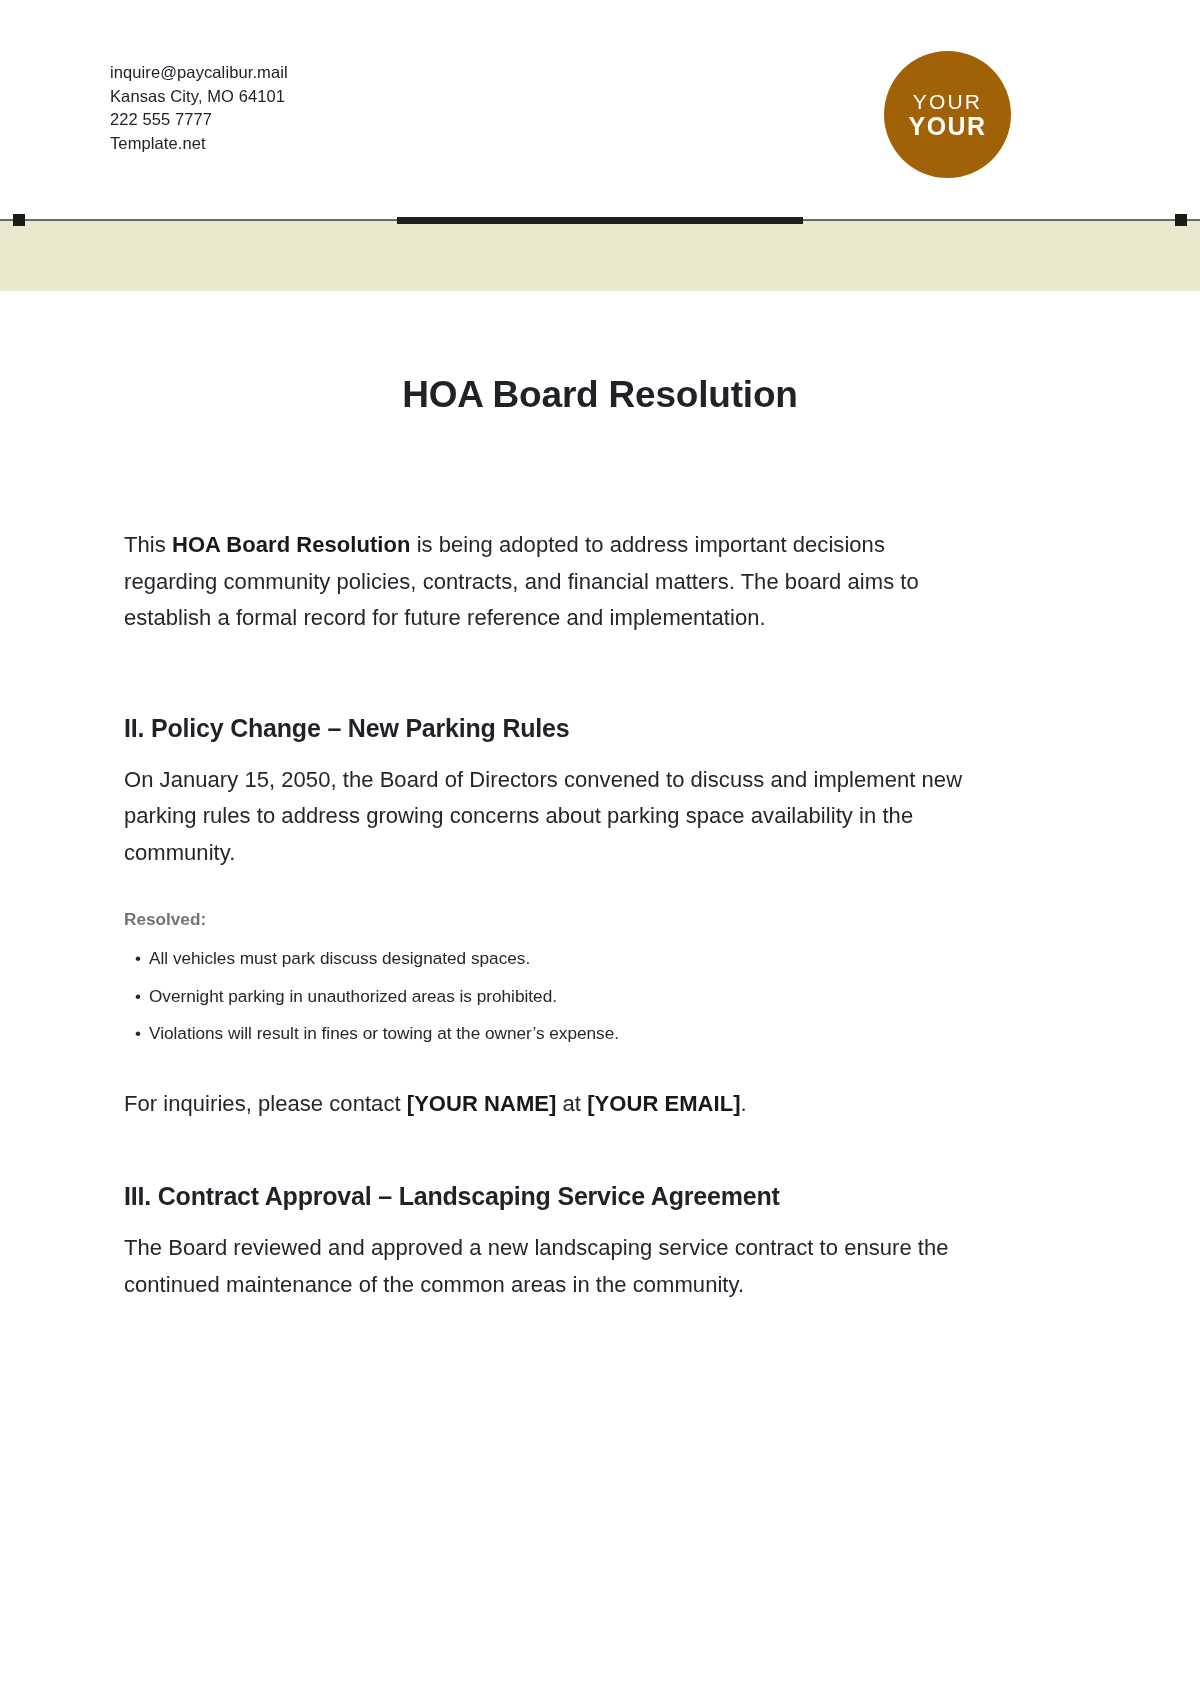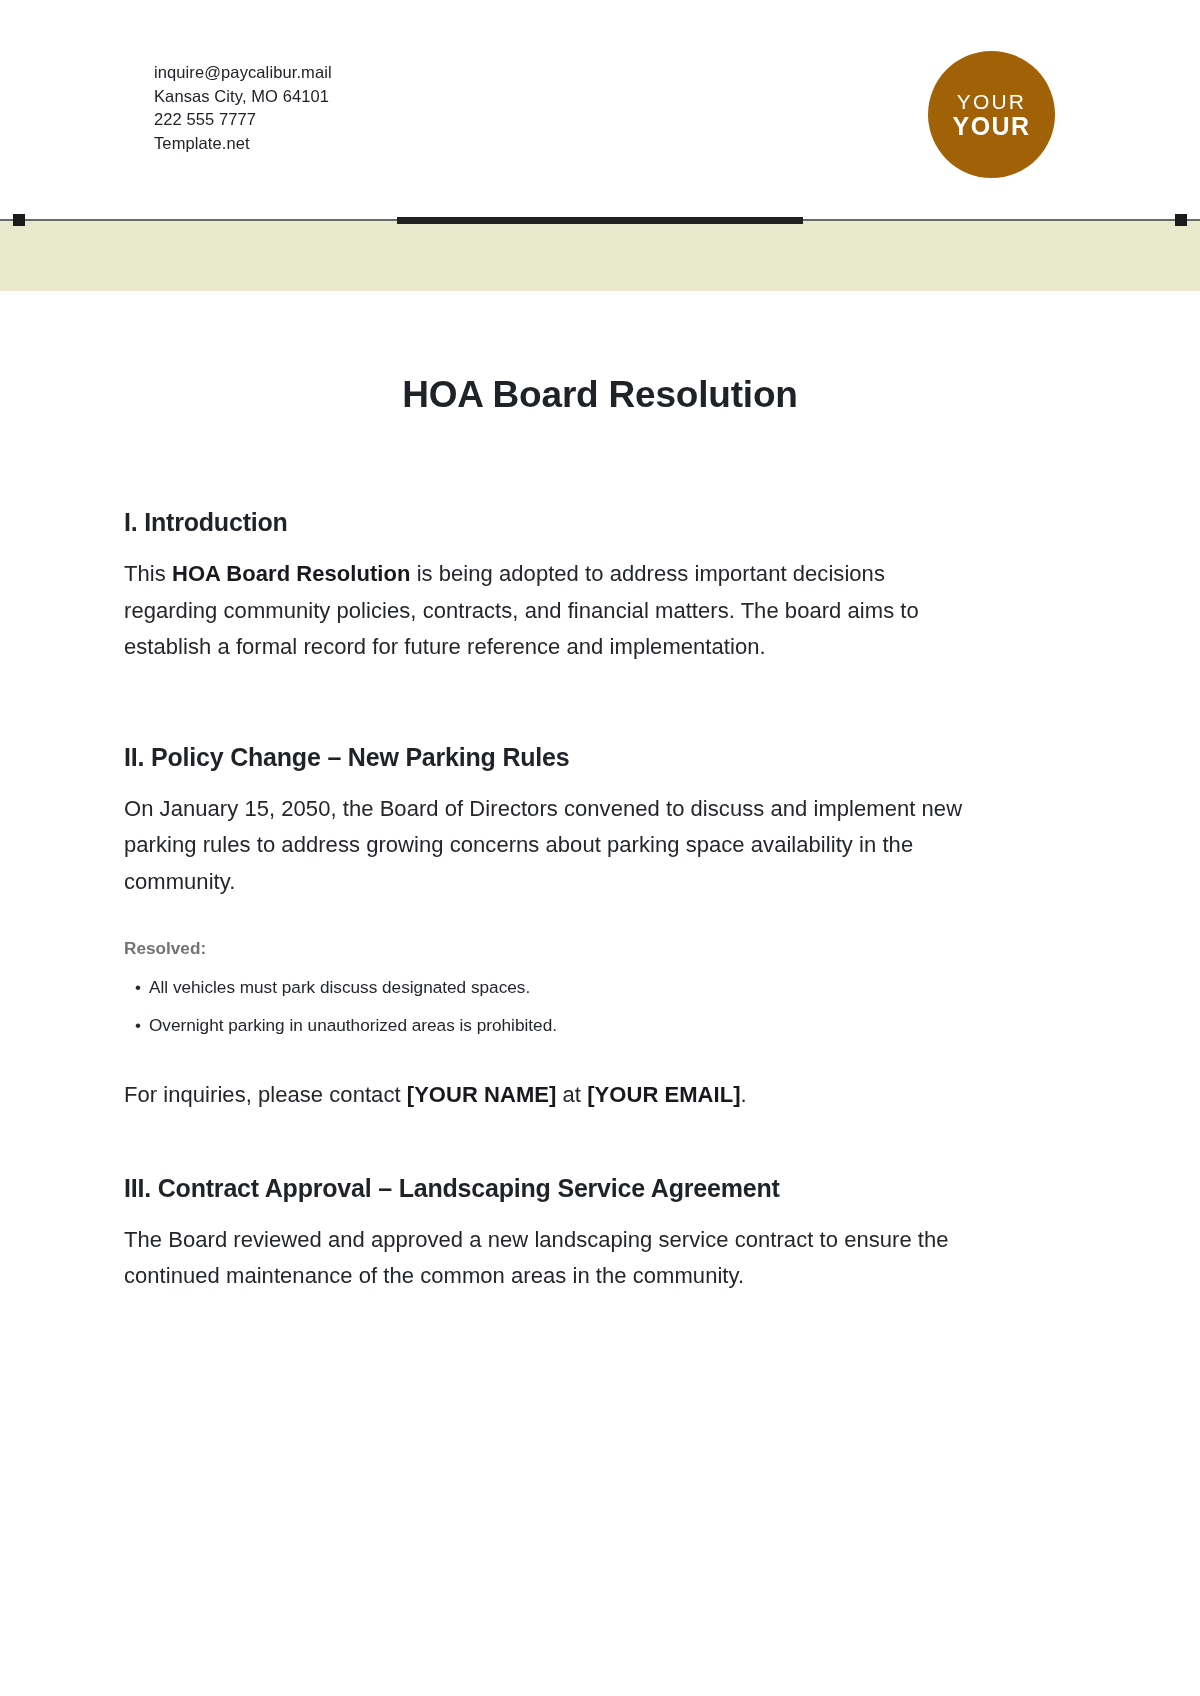--- a/index.html
+++ b/index.html
@@ -6,21 +6,21 @@
   body {
     width:1200px; height:1696px;
     background:#ffffff;
     font-family:"Liberation Sans", sans-serif;
     color:#1f2328;
     position:relative;
     overflow:hidden;
   }
 
   
-  .header { position:absolute; left:0; top:0; width:1068px; height:190px;margin-left:44px; }
+  .header { position:absolute; left:0; top:0; width:1068px; height:190px; }
   .contact {
     position:absolute; left:110px; top:61px;
     font-size:16.5px; line-height:23.5px; color:#20242a;
     letter-spacing:0.1px;
   }
   .contact div { white-space:nowrap; }
 
   .logo {
     position:absolute; left:884px; top:51px;
     width:127px; height:127px; border-radius:50%;
@@ -124,37 +124,37 @@
 <div class="band"></div>
 <div class="rule"></div>
 <div class="rule-thick"></div>
 <div class="cap cap-left"></div>
 <div class="cap cap-right"></div>
 
 <div class="doc-title">HOA Board Resolution</div>
 
 <div class="content">
 
-  <h2 class="section">I. Introduction</h2>
   <div class="gap-sm"></div>
   <p class="para"><span>This </span><b>HOA Board Resolution</b><span> is being adopted to address important decisions regarding community policies, contracts, and financial matters. The board aims to establish a formal record for future reference and implementation.</span></p>
 
   <div class="gap-xl"></div>
 
   <h2 class="section">II. Policy Change – New Parking Rules</h2>
   <div class="gap-sm"></div>
   <p class="para">On January 15, 2050, the Board of Directors convened to discuss and implement new parking rules to address growing concerns about parking space availability in the community.</p>
 
   <div class="gap-md"></div>
 
   <div class="resolved-label">Resolved:</div>
 
   <ul class="bullets">
     <li>All vehicles must park discuss designated spaces.</li>
     <li>Overnight parking in unauthorized areas is prohibited.</li>
+    <li>Violations will result in fines or towing at the owner’s expense.</li>
   </ul>
 
   <div class="gap-md"></div>
 
   <p class="para"><span>For inquiries, please contact </span><b>[YOUR NAME]</b><span> at </span><b>[YOUR EMAIL]</b><span>.</span></p>
 
   <div class="gap-lg"></div>
 
   <h2 class="section">III. Contract Approval – Landscaping Service Agreement</h2>
   <div class="gap-sm"></div>

